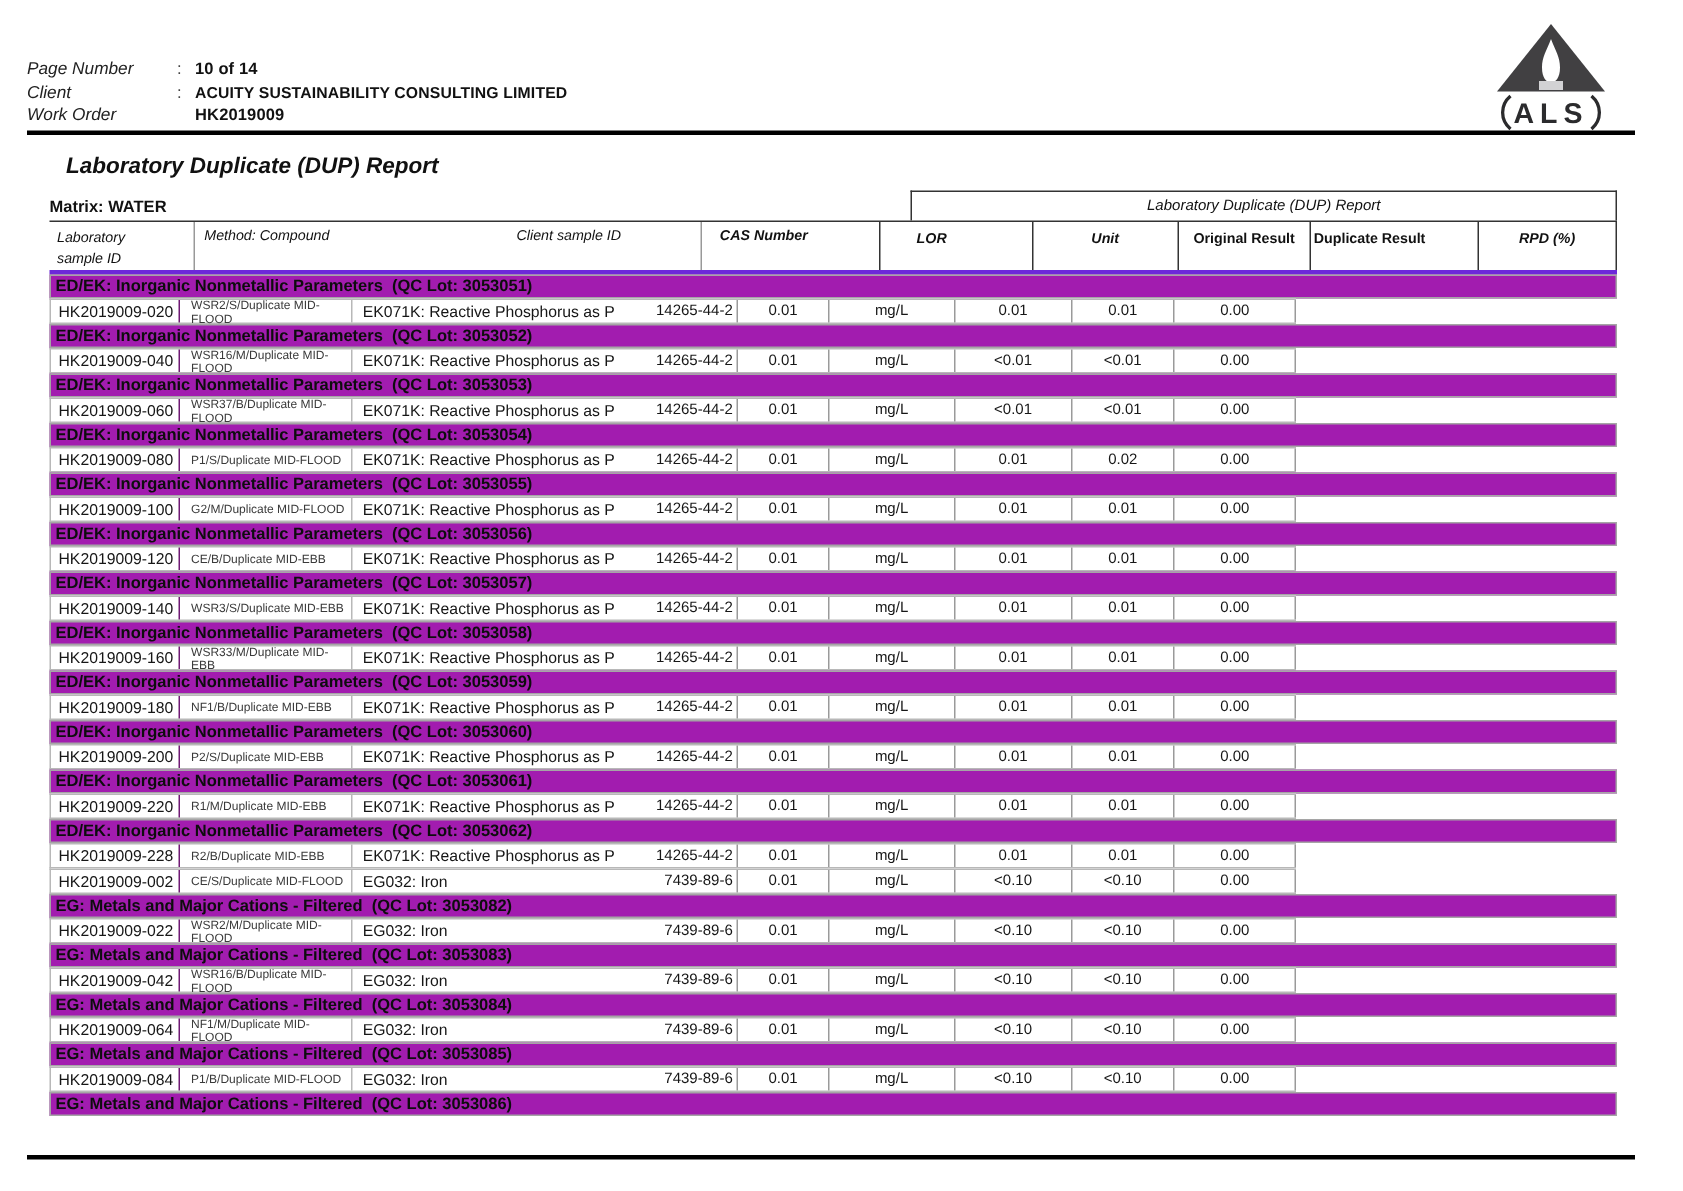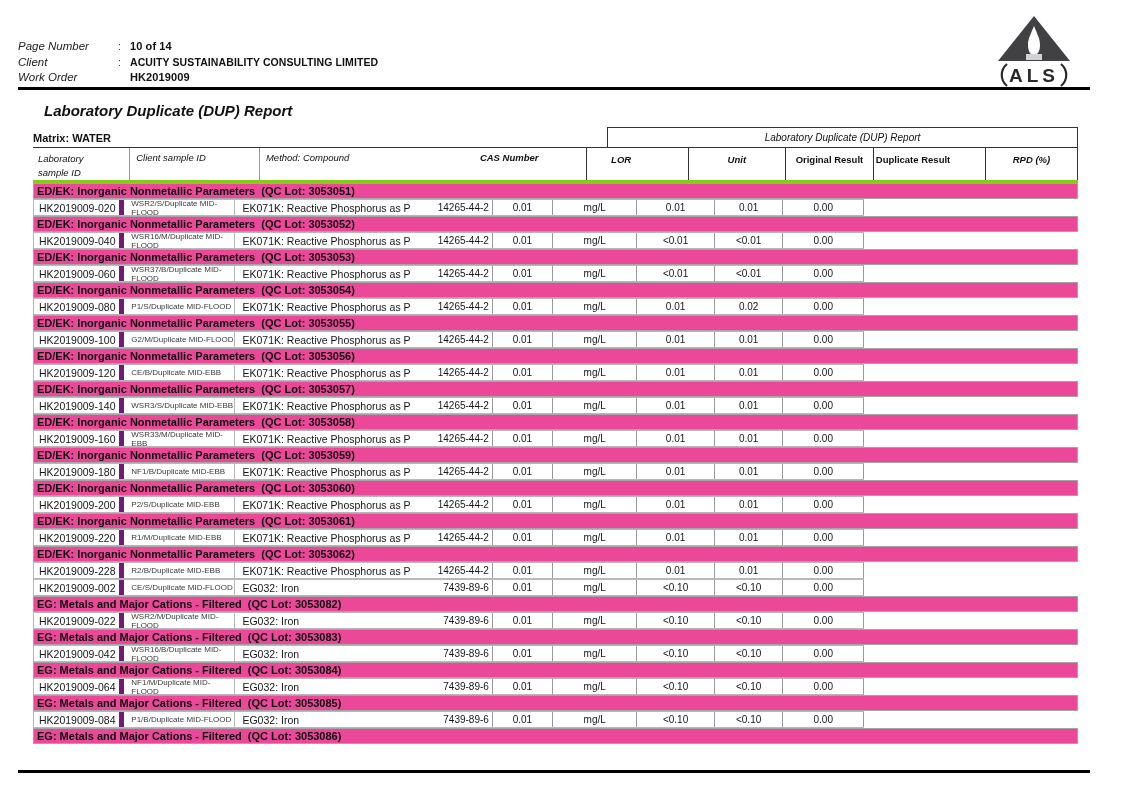--- a/index.html
+++ b/index.html
@@ -30,50 +30,50 @@
   .report-table { position:absolute; left:33px; top:127px; width:1045px; }
 
   .group-header-row {
     margin-left:574px; width:471px; height:20px;
     border:1px solid #333; border-bottom:none;
     display:flex; align-items:center; justify-content:center;
     font-style:italic; font-size:10px; color:#111;
   }
   .col-header-row {
     display:flex; width:1045px; height:36px;
-    border-top:1px solid #333; border-bottom:3px solid #84cc16;
+    border-top:1px solid #333; border-bottom:3px solid #6d28d9;
     font-size:9.5px;
   }
   .col-header-row .hc { padding-top:4px; }
   .hc.w-lab { padding-left:5px; font-style:italic; line-height:14px; border-right:1px solid #999; }
   .hc.w-client { padding-left:6px; font-style:italic; border-right:1px solid #999; }
   .hc.w-method { padding-left:6px; font-style:italic; }
   .hc.w-cas { text-align:center; padding-right:3px; font-weight:bold; font-style:italic; white-space:nowrap; }
   .hc.hnum { display:flex; align-items:flex-start; justify-content:center; padding-top:6px; border-left:1px solid #333; }
   .hc.w-rpd { border-right:1px solid #333; }
   .hc.it { font-style:italic; font-weight:bold;margin-left:33px; }
   .hc.bd { font-weight:bold; }
 
   .w-lab{width:107px} .w-client{width:143px} .w-method{width:230px} .w-cas{width:94px}
   .w-lor{width:76px} .w-unit{width:107px} .w-orig{width:98px} .w-dup{width:87px} .w-rpd{width:103px}
 
   .section-band {
-    width:1045px; height:16px; background:#ec4899;
+    width:1045px; height:16px; background:#a21caf;
     border:1px solid #a5a5a5;
     font-weight:bold; font-size:11px; line-height:14px;
     padding-left:3px; white-space:pre; color:#0d0d0d;
   }
   .data-row {
     display:flex; width:831px; height:17px;
     border-top:1px solid #b8b8b8; border-bottom:1px solid #b8b8b8;
     border-left:1px solid #b8b8b8; background:#fff;
   }
   .data-row .cell { display:flex; align-items:center; font-size:10.5px; color:#161616; }
   .cell.cell-lab { padding-left:5px; }
-  .cell.cell-client { padding-left:7px; font-size:8px; color:#3a3a3a; border-left:5px solid #701a75; }
+  .cell.cell-client { padding-left:7px; font-size:8px; color:#3a3a3a; border-left:1px solid #701a75; }
   .cell.cell-method { padding-left:7px; border-left:1px solid #b8b8b8; }
   .cell.cell-cas { justify-content:flex-end; padding-right:3px; font-size:10px; }
   .cell.cell-num { justify-content:center; font-size:10px; border-left:1px solid #9a9a9a; }
   .cell.w-rpd { border-right:1px solid #9a9a9a; }
 </style>
 </head>
 <body>
 
 <div class="hdr-fields">
   <div class="hdr-row">
@@ -113,22 +113,22 @@
   <span class="m-value">WATER</span>
 </div>
 
 <div class="report-table">
   <div class="group-header-row">Laboratory Duplicate (DUP) Report</div>
   <div class="col-header-row">
     <div class="hc w-lab">
       <div>Laboratory</div>
       <div>sample ID</div>
     </div>
+    <div class="hc w-method">Method: Compound</div>
     <div class="hc w-client">Client sample ID</div>
-    <div class="hc w-method">Method: Compound</div>
     <div class="hc w-cas">CAS Number</div>
     <div class="hc hnum it w-lor">LOR</div>
     <div class="hc hnum it w-unit">Unit</div>
     <div class="hc hnum bd w-orig">Original Result</div>
     <div class="hc hnum bd w-dup">Duplicate Result</div>
     <div class="hc hnum it w-rpd">RPD (%)</div>
   </div>
   <div>
       <div class="section-band">ED/EK: Inorganic Nonmetallic Parameters  (QC Lot: 3053051)</div>
       <div class="data-row">

